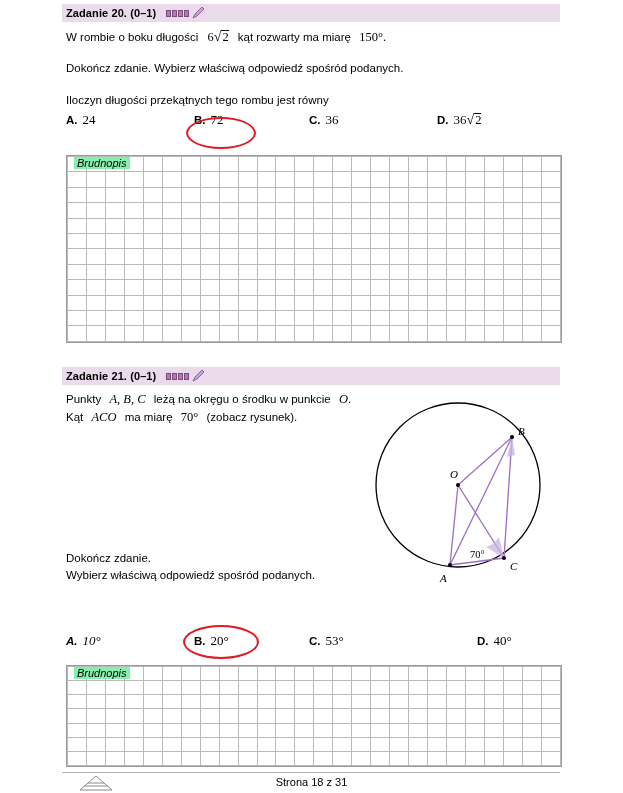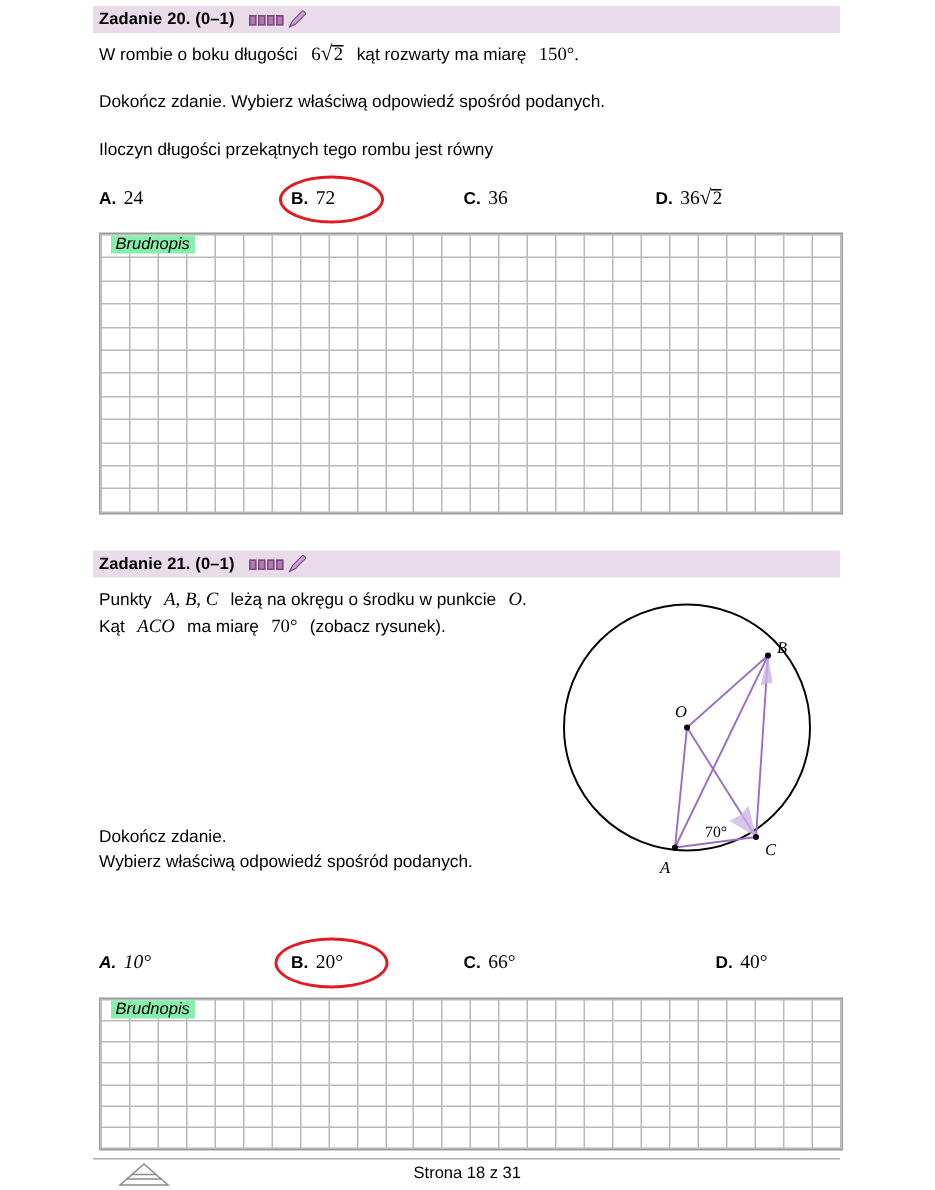--- a/index.html
+++ b/index.html
@@ -180,21 +180,21 @@
       <span>6</span><span class="rad"><span class="sign">√</span><span class="bar"></span><span class="under">2</span></span>
     </span>
     <span style="margin-left:6px;">kąt rozwarty ma miarę</span>
     <span class="mathr" style="margin-left:5px;">150°.</span>
   </div>
 
   <div class="ptext bold" style="left:66px; top:61px;">Dokończ zdanie. Wybierz właściwą odpowiedź spośród podanych.</div>
 
   <div class="ptext" style="left:66px; top:93px;">Iloczyn długości przekątnych tego rombu jest równy</div>
 
-  <div class="answers" style="top:124px; height:18px;">
+  <div class="answers" style="top:112px; height:18px;">
     <div class="opt" style="left:0px;">
       <span class="lab">A.</span><span class="val">24</span>
     </div>
     <div class="opt" style="left:128px;">
       <span class="lab">B.</span><span class="val">72</span>
     </div>
     <div class="opt" style="left:243px;">
       <span class="lab">C.</span><span class="val">36</span>
     </div>
     <div class="opt" style="left:371px;">
@@ -611,21 +611,21 @@
 
 
   <div class="answers" style="top:633px; height:18px;">
     <div class="opt" style="left:0px;font-style:italic;">
       <span class="lab">A.</span><span class="val">10°</span>
     </div>
     <div class="opt" style="left:128px;">
       <span class="lab">B.</span><span class="val">20°</span>
     </div>
     <div class="opt" style="left:243px;">
-      <span class="lab">C.</span><span class="val">66°</span>
+      <span class="lab">C.</span><span class="val">53°</span>
     </div>
     <div class="opt" style="left:371px;padding-left:40px;">
       <span class="lab">D.</span><span class="val">40°</span>
     </div>
   </div>
 
   <div class="ellipse" style="left:183px; top:625px; width:72px; height:30px;"></div>
 
   <div class="grid-wrap" style="left:66px; top:665px; width:494px; height:100px;">
     <table>

